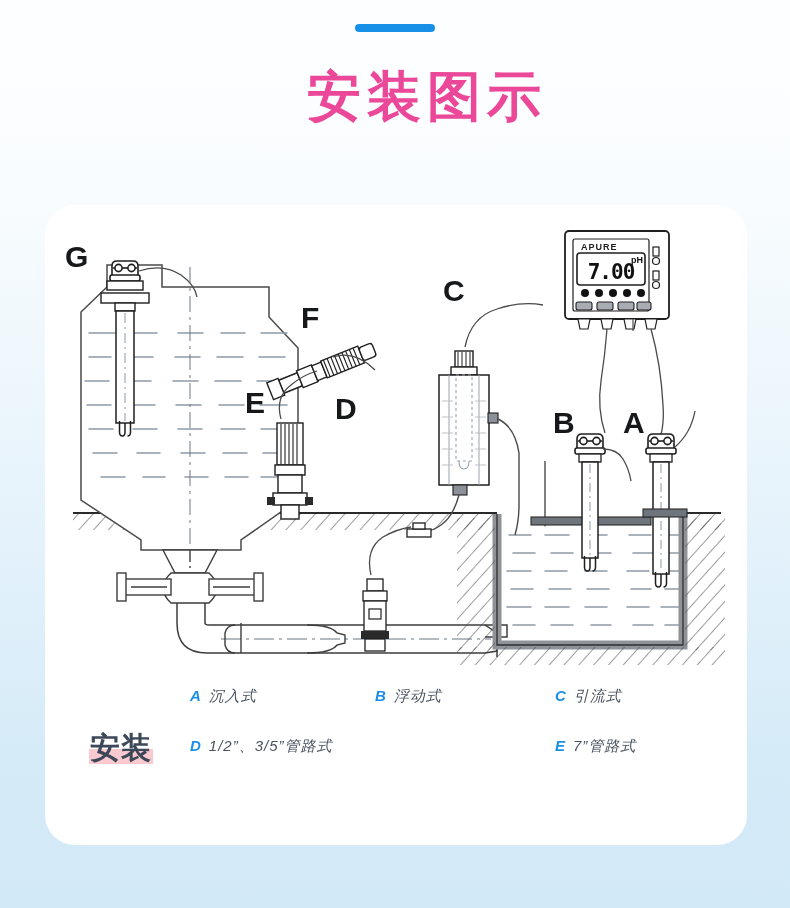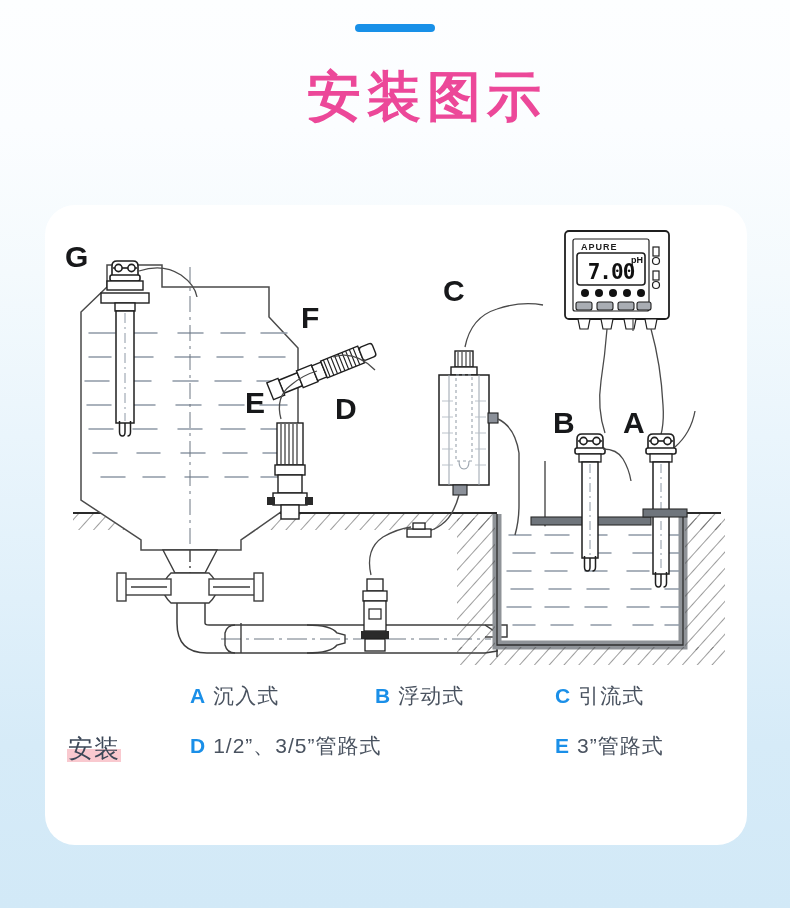--- a/index.html
+++ b/index.html
@@ -79,50 +79,51 @@
   
   #legend {
     position: absolute;
     left: 0;
     top: 470px;
     width: 702px;
     height: 170px;
   }
   #legend-title {
     position: absolute;
-    left: 22px;
+    left: 44px;
     top: 58px;
-    font-size: 25px;
+    font-size: 30px;
     line-height: 30px;
-    font-weight: 400;
+    font-weight: 700;
     color: #3c4757;
     letter-spacing: 1px;
     white-space: nowrap;
   }
   #legend-title .hl {
     background: linear-gradient(to top, #f9c9cf 0%, #f9c9cf 46%, rgba(249,201,207,0) 46%);
     padding: 0 1px;
   }
   .legend-grid {
     position: absolute;
     left: 145px;
     top: 6px;
     width: 545px;
   }
   .legend-row {
     height: 50px;
     position: relative;
   }
   .legend-item {
     position: absolute;
-    font-size: 21px;
+    font-size: 15px;
     line-height: 30px;
     color: #4a5360;
     white-space: nowrap;
     letter-spacing: 1px;
+    font-style: italic;
   }
   .legend-item .key {
     color: #1a8fe8;
     font-weight: 700;
     margin-right: 7px;
     font-family: "Liberation Sans", "DejaVu Sans", sans-serif;
   }
   .col-a { left: 0px; }
   .col-b { left: 185px; }
   .col-c { left: 365px; }
@@ -522,21 +523,21 @@
         <div class="legend-item col-c">
           <span class="key">C</span><span>引流式</span>
         </div>
       </div>
 
       <div class="legend-row">
         <div class="legend-item col-a">
           <span class="key">D</span><span>1/2”、3/5”管路式</span>
         </div>
         <div class="legend-item col-c">
-          <span class="key">E</span><span>3”管路式</span>
+          <span class="key">E</span><span>7”管路式</span>
         </div>
       </div>
 
 
     </div>
   </div>
 
 </div>
 
 </body></html>

